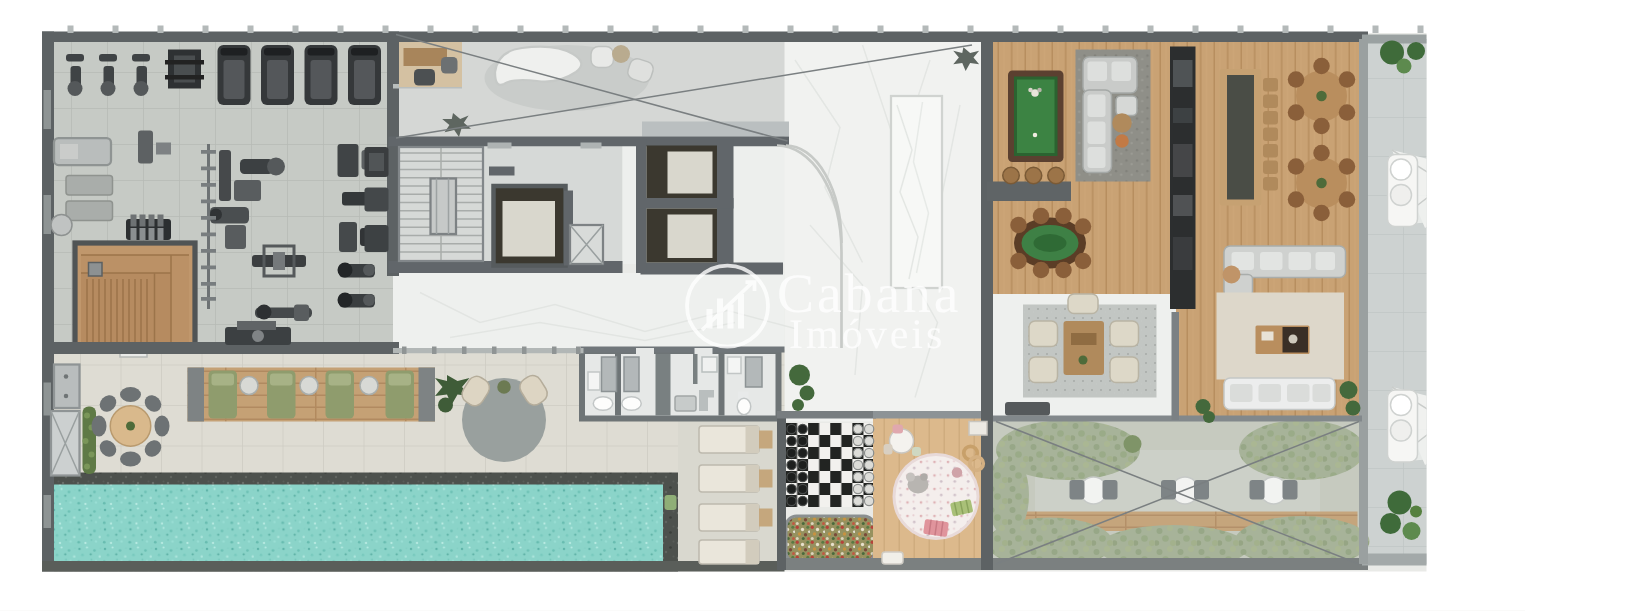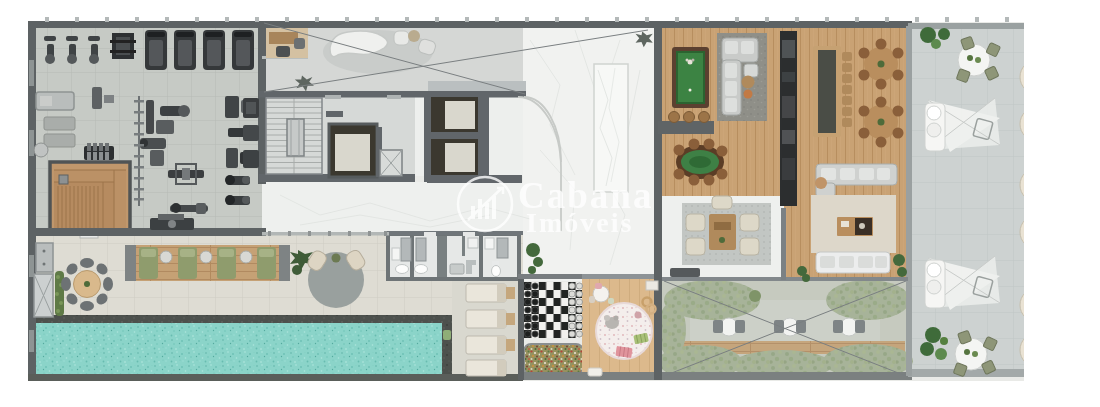--- a/index.html
+++ b/index.html
@@ -1,17 +1,17 @@
 <!DOCTYPE html>
 <html><head>
 <meta charset="utf-8">
 <style>
 html,body{margin:0;padding:0;background:#fff;}
-#wrap{width:1024px;height:407px;position:relative;overflow:hidden;background:#fff;
-font-family:"Liberation Sans",sans-serif;font-weight:bold;}
+#wrap{width:951px;height:407px;position:relative;overflow:hidden;background:#fff;
+font-family:"Liberation Sans",sans-serif;}
 svg{display:block;}
 </style>
 </head>
 <body>
 <div id="wrap">
 <svg width="1100" height="407" viewBox="0 0 1100 407">
 <defs>
 <pattern id="woodV" width="9" height="60" patternUnits="userSpaceOnUse">
   <rect width="9" height="60" fill="#c9a274"></rect>
   <rect x="8" width="1" height="60" fill="#b78e5f"></rect>

